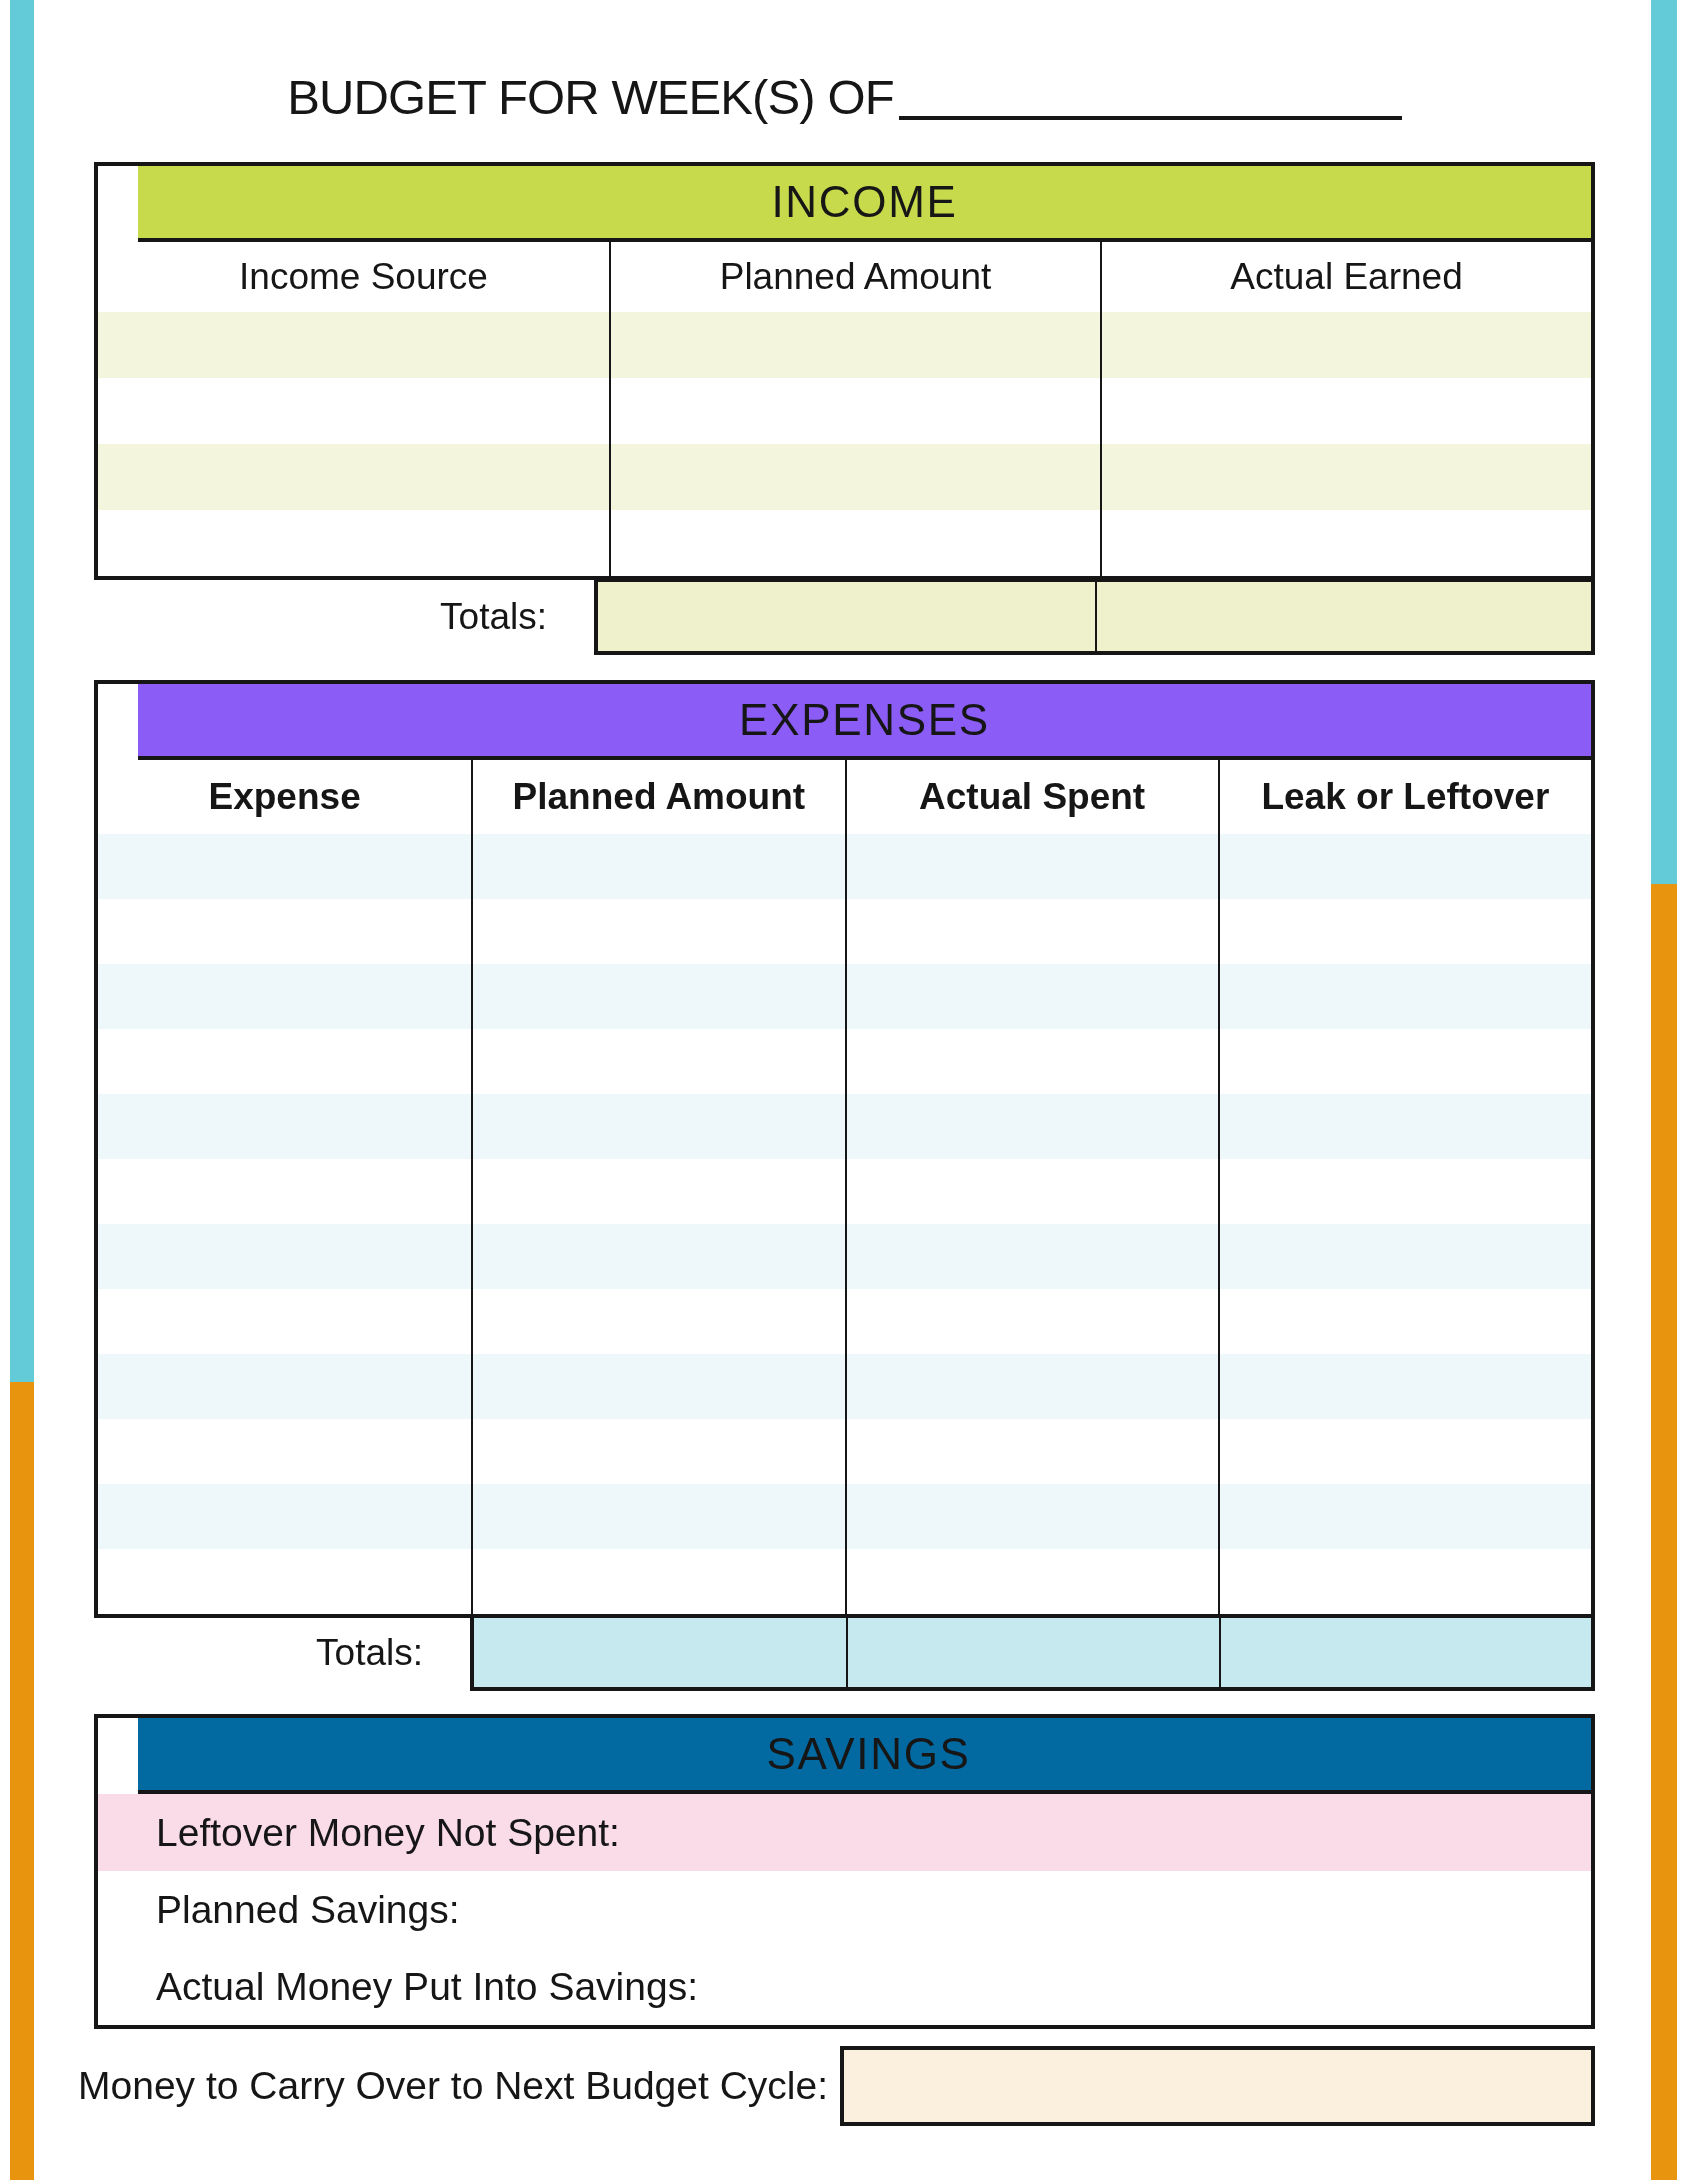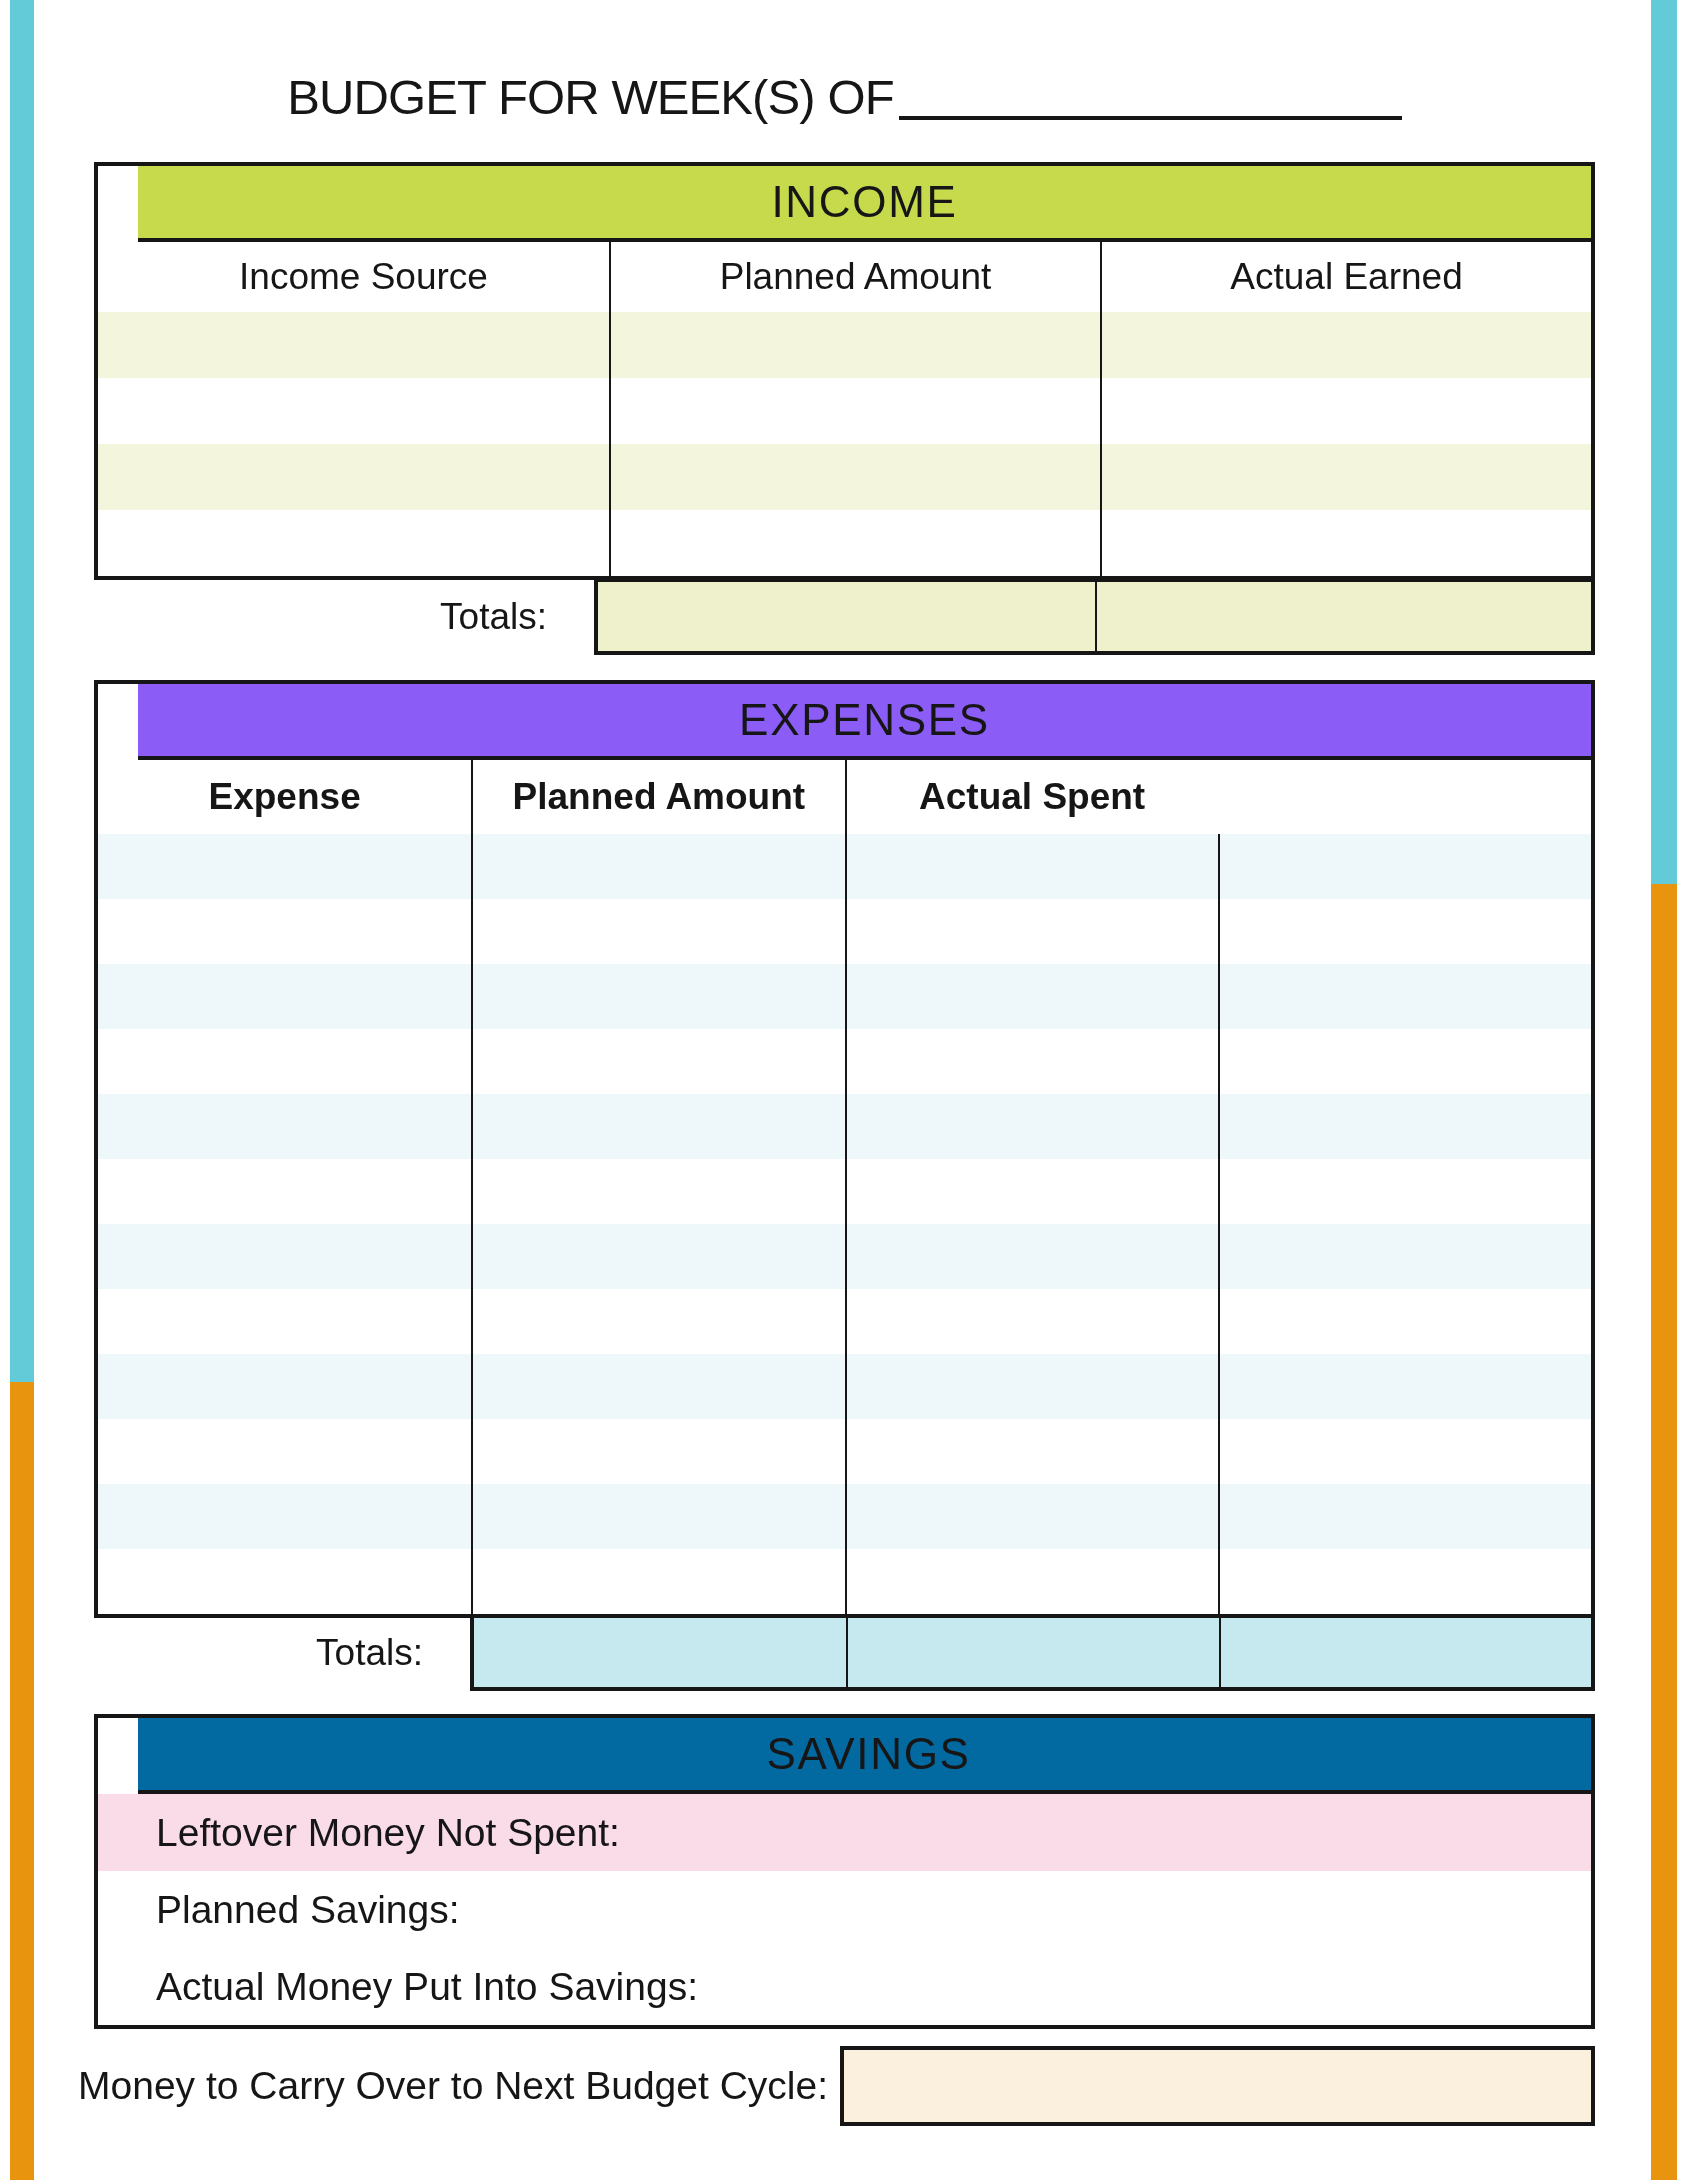--- a/index.html
+++ b/index.html
@@ -133,20 +133,21 @@
       <div></div>
     </div>
   </div>
 
   <div class="btable expenses-table">
     <div class="band" style="background:#8b5cf6;">EXPENSES</div>
     <div class="header-row cols-4">
       <div class="th">Expense</div>
       <div class="th">Planned Amount</div>
       <div class="th">Actual Spent</div>
+      <div class="th">Leak or Leftover</div>
     </div>
 
   <div class="body-row cols-4 shaded">
         <div></div>
         <div></div>
         <div></div>
         <div></div>
       </div>
       <div class="body-row cols-4">
         <div></div>

